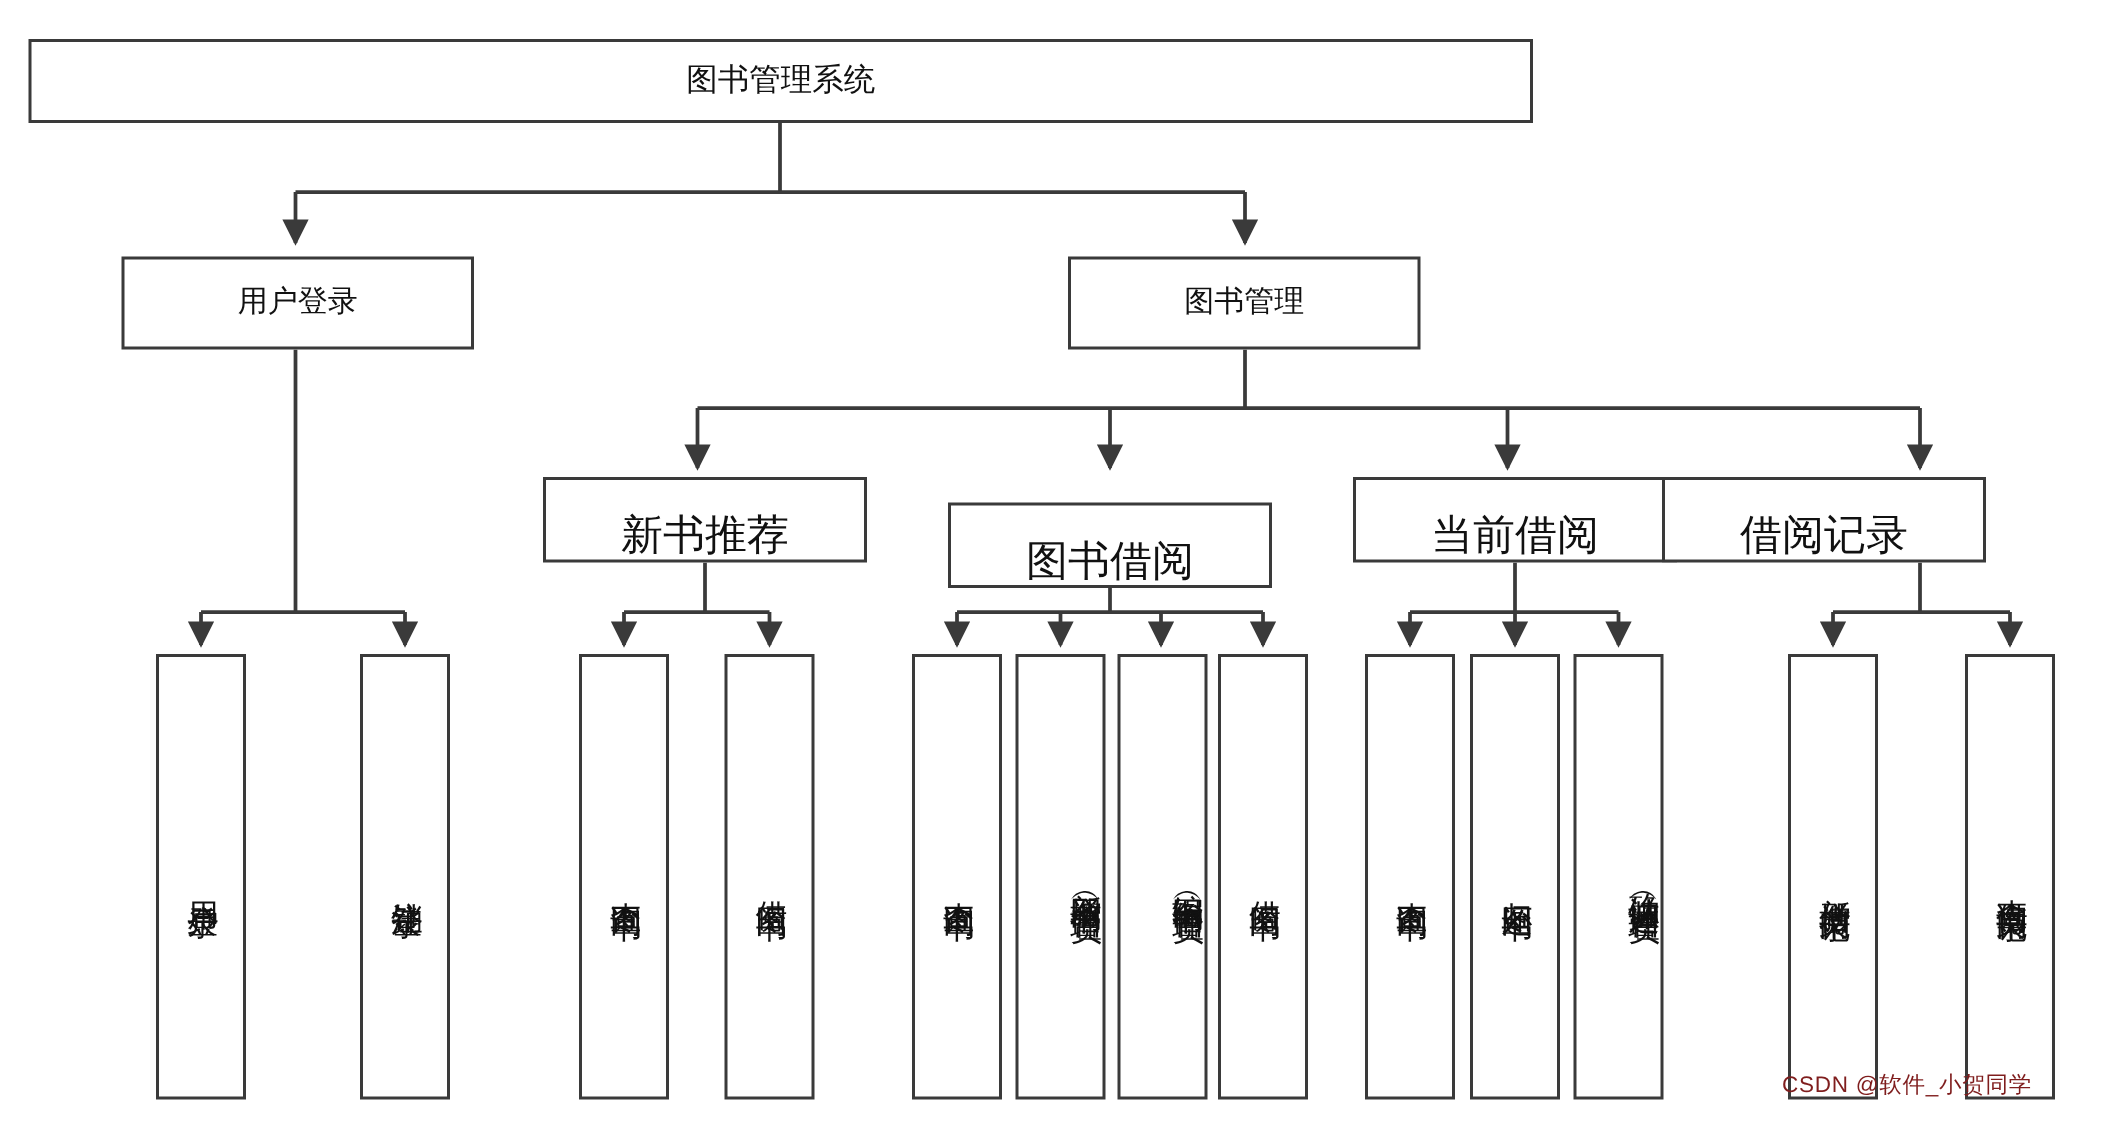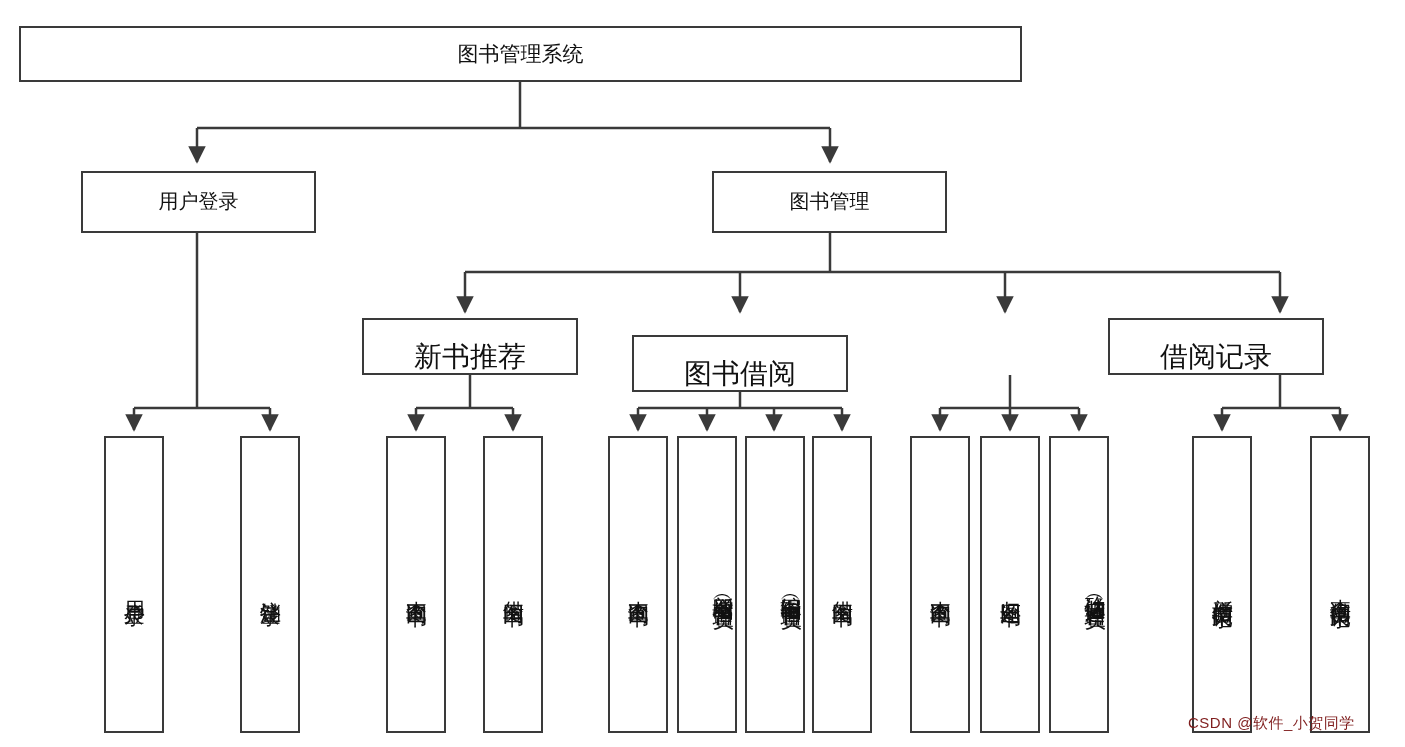--- a/index.html
+++ b/index.html
@@ -135,20 +135,23 @@
   <div class="node lvl2" style="left:712px; top:171px; width:235px; height:62px;">
     <span>图书管理</span>
   </div>
 
   <div class="node lvl3" style="left:362px; top:318px; width:216px; height:57px;">
     <span>新书推荐</span>
   </div>
   <div class="node lvl3" style="left:632px; top:335px; width:216px; height:57px;">
     <span>图书借阅</span>
   </div>
+  <div class="node lvl3" style="left:902px; top:318px; width:216px; height:57px;">
+    <span>当前借阅</span>
+  </div>
   <div class="node lvl3" style="left:1108px; top:318px; width:216px; height:57px;">
     <span>借阅记录</span>
   </div>
 
   <div class="node leaf mid" style="left:104px; top:436px; width:60px; height:297px;">
     <span>用户登录</span>
   </div>
   <div class="node leaf mid" style="left:240px; top:436px; width:60px; height:297px;">
     <span>注销登录</span>
   </div>

